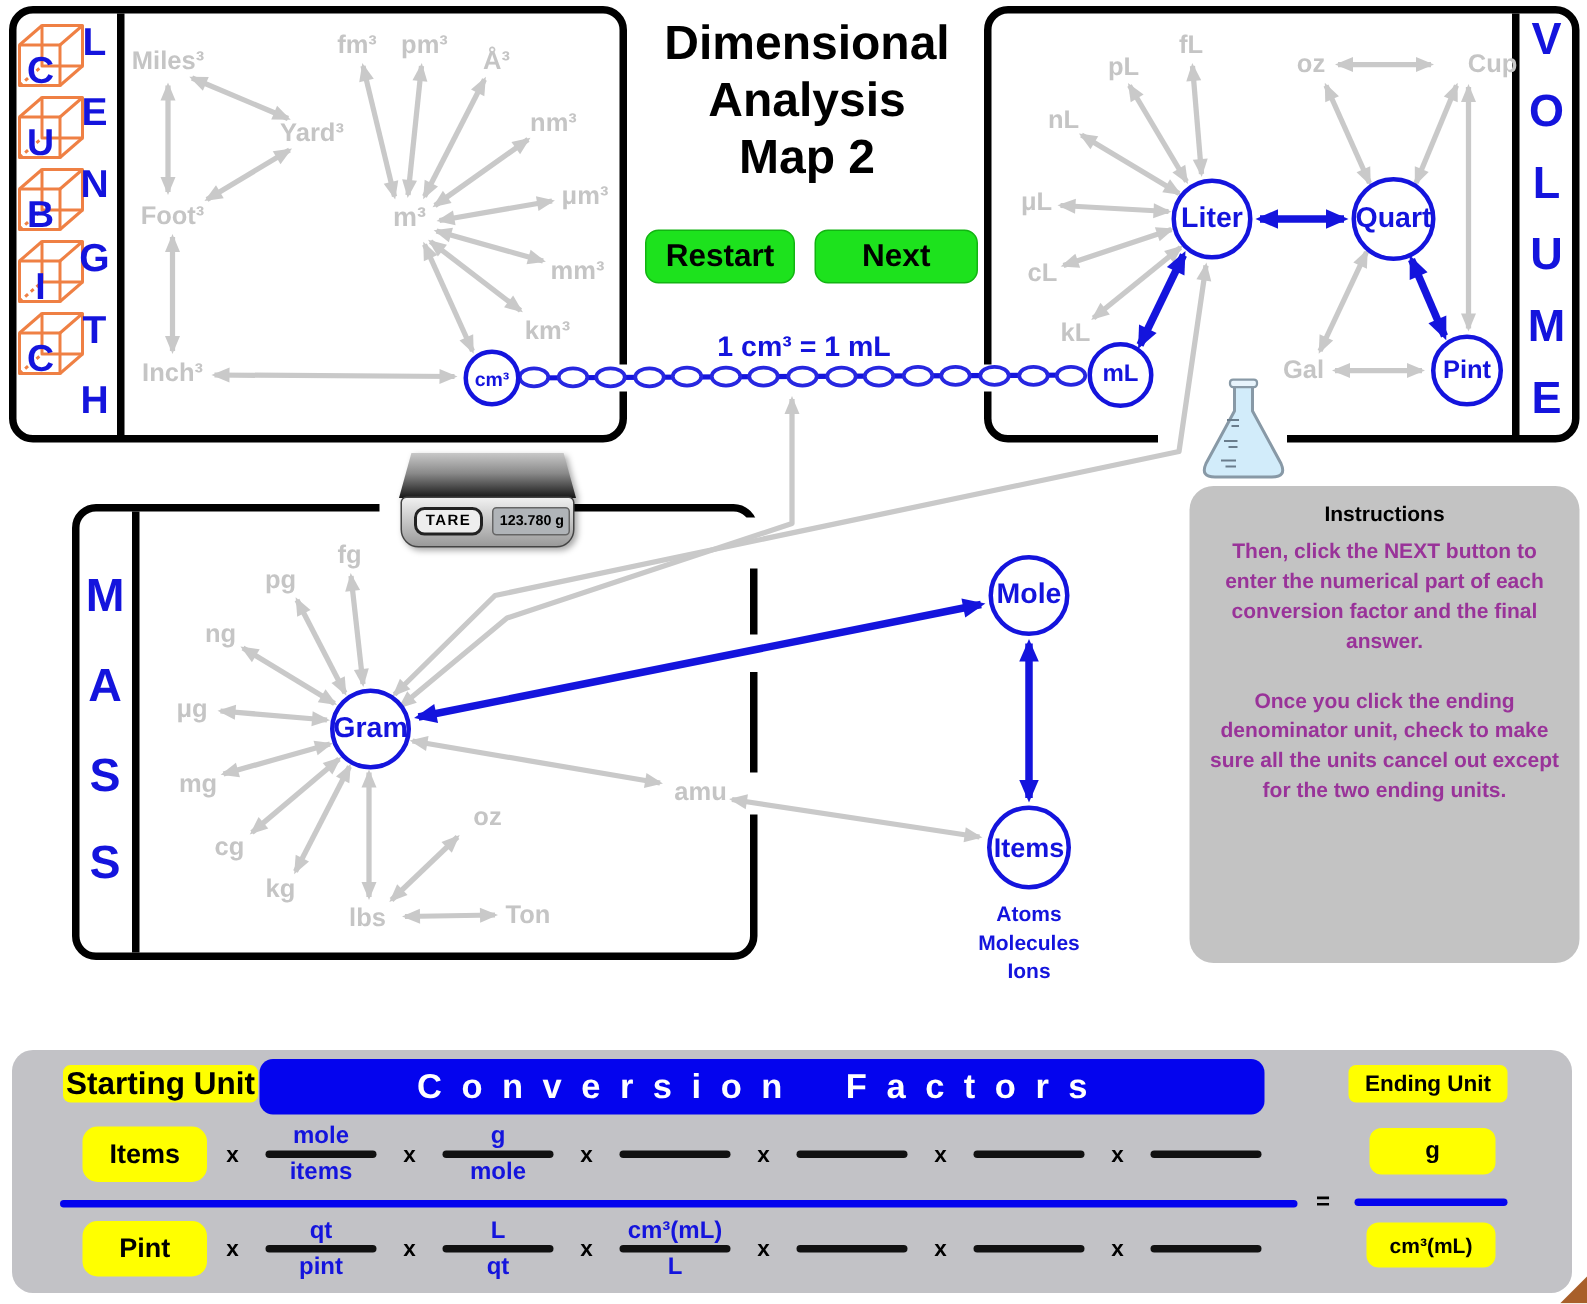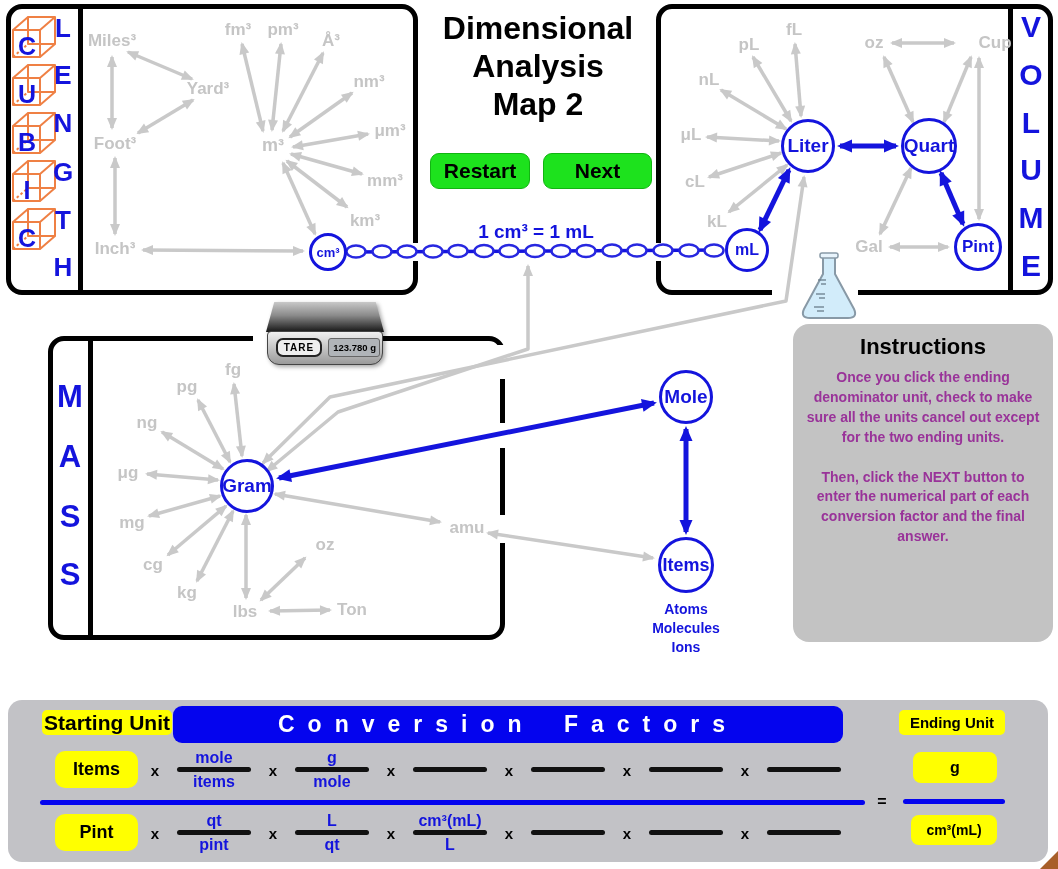--- a/index.html
+++ b/index.html
@@ -21,21 +21,21 @@
   .vletter{position:absolute;transform:translate(-50%,-50%);color:#1414dd;font-weight:bold;z-index:6;}
   .cube{position:absolute;z-index:6;}
   .title-line{position:absolute;transform:translateX(-50%);color:#000;font-weight:bold;font-size:32px;
               white-space:nowrap;z-index:6;}
   .btn{position:absolute;background:#1de21d;border:1px solid #12b412;border-radius:9px;color:#000;font-weight:bold;
        font-size:21px;display:flex;align-items:center;justify-content:center;z-index:6;box-sizing:border-box;cursor:pointer;}
   .note{position:absolute;transform:translateX(-50%);color:#1414dd;font-weight:bold;font-size:19px;white-space:nowrap;z-index:6;text-align:right;}
   .caption-line{position:absolute;transform:translate(-50%,-50%);color:#1414dd;font-weight:bold;font-size:14px;z-index:6;}
   .instructions{position:absolute;left:793px;top:324px;width:260px;height:318px;background:#c3c3c3;border-radius:16px;
                 z-index:6;text-align:center;padding:8px 10px;box-sizing:border-box;}
-  .instructions h3{margin:2px 0 8px;font-size:22px;color:#000;font-weight:bold;}
+  .instructions h3{margin:2px 0 8px;font-size:14px;color:#000;font-weight:bold;}
   .instructions p{margin:0 0 20px;color:#993399;font-weight:bold;font-size:14px;line-height:1.42;}
   .table-bg{position:absolute;left:8px;top:700px;width:1040px;height:162px;background:#c2c2c6;border-radius:14px;z-index:2;}
   .badge{position:absolute;background:#ffff00;color:#000;font-weight:bold;display:flex;align-items:center;
          justify-content:center;z-index:6;box-sizing:border-box;}
   .cf-bar{position:absolute;left:173px;top:706px;width:670px;height:37px;background:#0404ee;border-radius:9px;color:#fff;
           font-weight:bold;font-size:23px;letter-spacing:13px;word-spacing:10px;display:flex;align-items:center;
           justify-content:center;z-index:6;white-space:nowrap;}
   .frac{position:absolute;transform:translateX(-50%);width:100px;text-align:center;z-index:6;}
   .frac .fnum,.frac .fden{color:#1414dd;font-weight:bold;font-size:16px;height:19px;line-height:19px;}
   .frac .fbar{height:5px;background:#111;border-radius:3px;width:74px;margin:0 auto;}
@@ -292,22 +292,22 @@
         <line x1="24" y1="32" x2="29" y2="32"></line>
       <line x1="19" y1="42" x2="28" y2="42"></line>
         <line x1="22" y1="46" x2="28" y2="46"></line>
       <line x1="17" y1="55" x2="27" y2="55"></line>
         <line x1="20" y1="59" x2="27" y2="59"></line>
     </g>
   </svg>
 
   <div class="instructions">
     <h3>Instructions</h3>
+    <p>Then, click the NEXT button to enter the numerical part of each conversion factor and the final answer.</p>
     <p>Once you click the ending denominator unit, check to make sure all the units cancel out except for the two ending units.</p>
-    <p>Then, click the NEXT button to enter the numerical part of each conversion factor and the final answer.</p>
   </div>
 
   <div class="table-bg"></div>
   <div class="badge" style="left:42px;top:710px;width:130px;height:25px;font-size:21px;border-radius:5px;text-align:right;">Starting Unit</div>
   <div class="cf-bar">Conversion Factors</div>
   <div class="badge" style="left:899px;top:710px;width:106px;height:25px;font-size:15px;border-radius:5px;">Ending Unit</div>
 
   <div class="badge" style="left:55px;top:751px;width:83px;height:37px;font-size:18px;border-radius:10px;">Items</div>
   <div class="badge" style="left:55px;top:814px;width:83px;height:37px;font-size:18px;border-radius:10px;">Pint</div>
 

